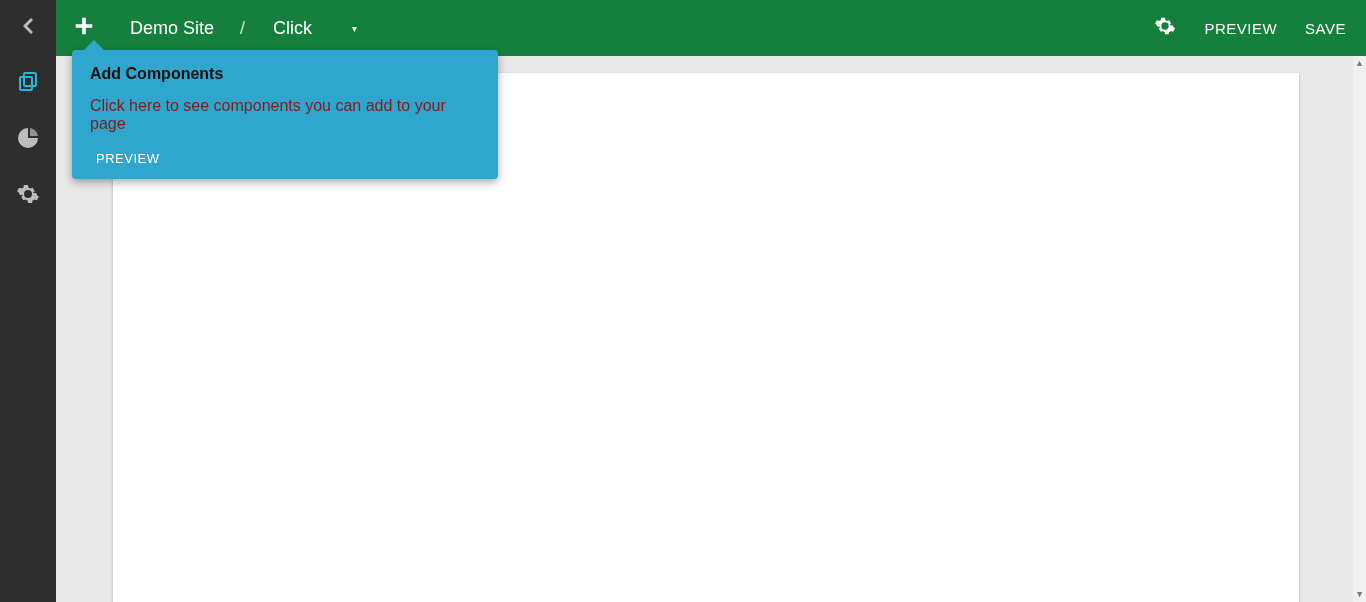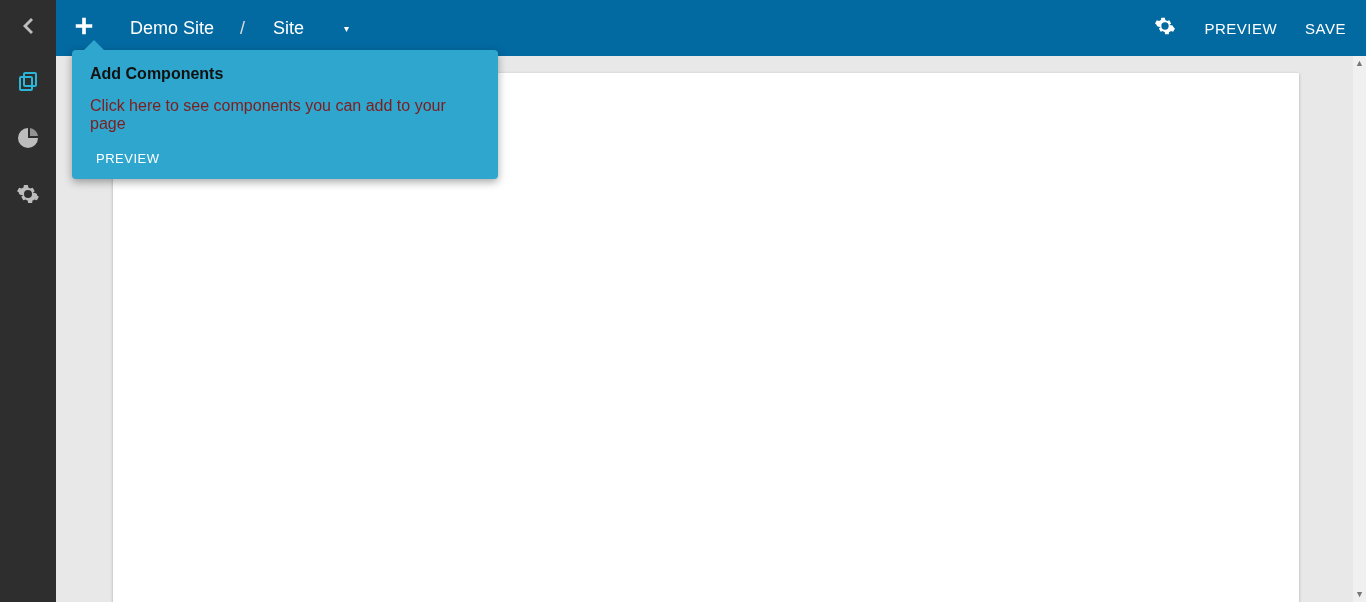--- a/index.html
+++ b/index.html
@@ -40,21 +40,21 @@
     .sidebar-item.stats svg { fill: #bdbdbd; }
     .sidebar-item.settings svg { fill: #bdbdbd; }
 
     
     .topbar {
       position: absolute;
       left: 56px;
       right: 0;
       top: 0;
       height: 56px;
-      background: #0369a1;
+      background: #15803d;
       display: flex;
       align-items: center;
       color: #fff;
       font-size: 18px;
       z-index: 5;
     }
     .topbar-left {
       display: flex;
       align-items: center;
       gap: 0;
@@ -214,21 +214,21 @@
       <div class="add-btn">
         <span>
           <svg viewBox="0 0 24 24">
               <path d="M10 3h4v7h7v4h-7v7h-4v-7H3v-4h7z"></path>
             </svg>
         </span>
       </div>
       <div class="site-name">Demo Site</div>
       <div class="sep">/</div>
       <div class="page-name">
-        <span>Site</span>
+        <span>Click</span>
         <span class="caret-down">▾</span>
       </div>
     </div>
     <div class="topbar-right">
       <div class="topbar-gear">
         <span>
           <svg viewBox="0 0 24 24">
               <path d="M12 8a4 4 0 1 0 0 8 4 4 0 0 0 0-8zm9 4a7 7 0 0 1-.1 1.2l2 1.6-2 3.4-2.4-.8a7 7 0 0 1-2 1.2l-.4 2.4h-4l-.4-2.4a7 7 0 0 1-2-1.2l-2.4.8-2-3.4 2-1.6A7 7 0 0 1 3 12a7 7 0 0 1 .1-1.2l-2-1.6 2-3.4 2.4.8a7 7 0 0 1 2-1.2L7.9 3h4l.4 2.4a7 7 0 0 1 2 1.2l2.4-.8 2 3.4-2 1.6A7 7 0 0 1 21 12z"></path>
             </svg>
         </span>

